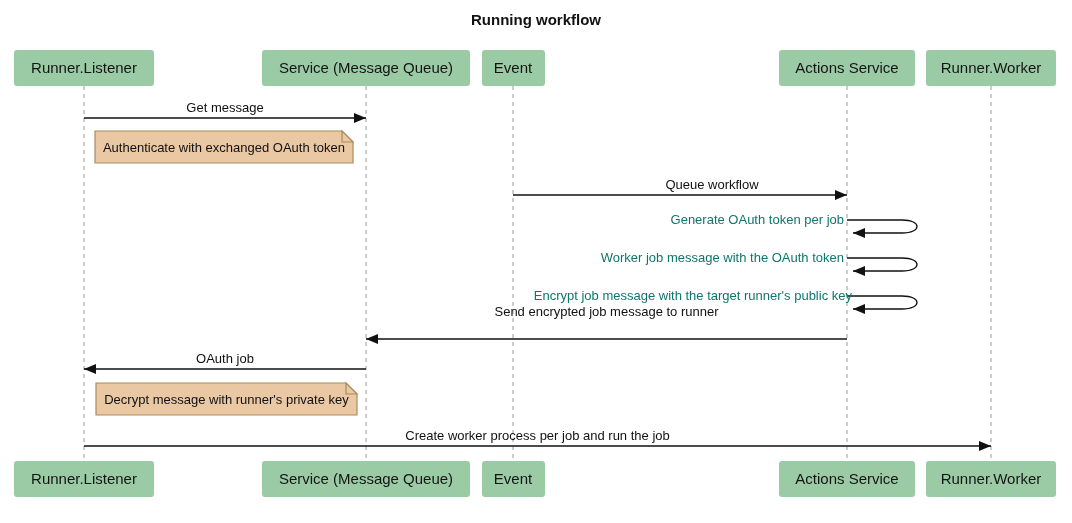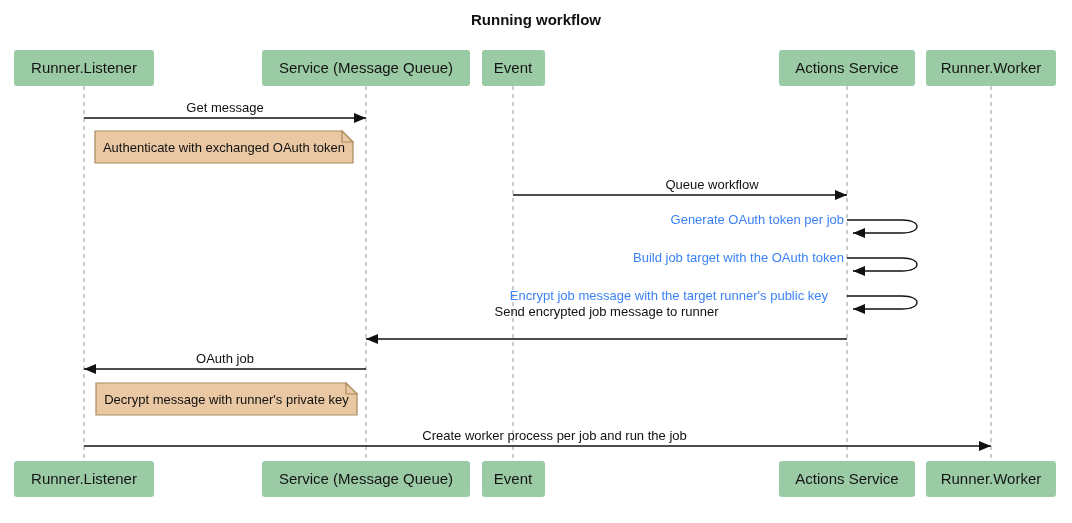--- a/index.html
+++ b/index.html
@@ -21,21 +21,21 @@
     font-size:15px;color:#141414;
     box-sizing:border-box;
   }
   .mlabel{
     position:absolute;height:16px;line-height:16px;
     font-size:13px;color:#111;white-space:nowrap;
     transform:translateX(-50%);
   }
   .slabel{
     position:absolute;height:16px;line-height:16px;
-    font-size:13px;color:#3b82f6;white-space:nowrap;
+    font-size:13px;color:#0f766e;white-space:nowrap;
     text-align:right;
   }
   .nlabel{
     position:absolute;display:flex;align-items:center;justify-content:center;
     font-size:13px;color:#111;white-space:nowrap;
   }
 </style>
 </head>
 <body>
 
@@ -63,26 +63,26 @@
       <path d="M 96 383 H 346 L 357 394 V 415 H 96 Z" fill="#e9c8a3" stroke="#aa8c5f" stroke-width="1.2"></path>
       <path d="M 346 383 v 11 h 11 Z" fill="#e9c8a3" stroke="#aa8c5f" stroke-width="1.2"></path>
       <line x1="84" y1="446" x2="991" y2="446" stroke="#111111" stroke-width="1.3" marker-end="url(#arrowhead)"></line>
     </svg>
   <div class="title">Running workflow</div>
   <div id="label-layer">
       <div class="mlabel" style="left: 225px; top: 100px;">Get message</div>
       <div class="nlabel" style="left: 95px; top: 131px; width: 258px; height: 32px;">Authenticate with exchanged OAuth token</div>
       <div class="mlabel" style="left: 680px; top: 177px; margin-left: 32px;">Queue workflow</div>
       <div class="slabel" style="right: 228px; top: 212px;">Generate OAuth token per job</div>
-      <div class="slabel" style="right: 228px; top: 250px;">Build job target with the OAuth token</div>
-      <div class="slabel" style="right: 244px; top: 288px;">Encrypt job message with the target runner's public key</div>
+      <div class="slabel" style="right: 228px; top: 250px;">Worker job message with the OAuth token</div>
+      <div class="slabel" style="right: 220px; top: 288px;">Encrypt job message with the target runner's public key</div>
       <div class="mlabel" style="left: 606.5px; top: 304px;">Send encrypted job message to runner</div>
       <div class="mlabel" style="left: 225px; top: 351px;">OAuth job</div>
       <div class="nlabel" style="left: 96px; top: 383px; width: 261px; height: 32px;">Decrypt message with runner's private key</div>
-      <div class="mlabel" style="left: 537.5px; top: 428px; margin-left: 17px;">Create worker process per job and run the job</div>
+      <div class="mlabel" style="left: 537.5px; top: 428px;">Create worker process per job and run the job</div>
       <div class="actor-box" style="left: 14px; top: 50px; width: 140px; background: rgb(155, 203, 165);">Runner.Listener</div>
       <div class="actor-box" style="left: 14px; top: 461px; width: 140px; background: rgb(155, 203, 165);">Runner.Listener</div>
       <div class="actor-box" style="left: 262px; top: 50px; width: 208px; background: rgb(155, 203, 165);">Service (Message Queue)</div>
       <div class="actor-box" style="left: 262px; top: 461px; width: 208px; background: rgb(155, 203, 165);">Service (Message Queue)</div>
       <div class="actor-box" style="left: 481.5px; top: 50px; width: 63px; background: rgb(155, 203, 165);">Event</div>
       <div class="actor-box" style="left: 481.5px; top: 461px; width: 63px; background: rgb(155, 203, 165);">Event</div>
       <div class="actor-box" style="left: 779px; top: 50px; width: 136px; background: rgb(155, 203, 165);">Actions Service</div>
       <div class="actor-box" style="left: 779px; top: 461px; width: 136px; background: rgb(155, 203, 165);">Actions Service</div>
       <div class="actor-box" style="left: 926px; top: 50px; width: 130px; background: rgb(155, 203, 165);">Runner.Worker</div>
       <div class="actor-box" style="left: 926px; top: 461px; width: 130px; background: rgb(155, 203, 165);">Runner.Worker</div>

